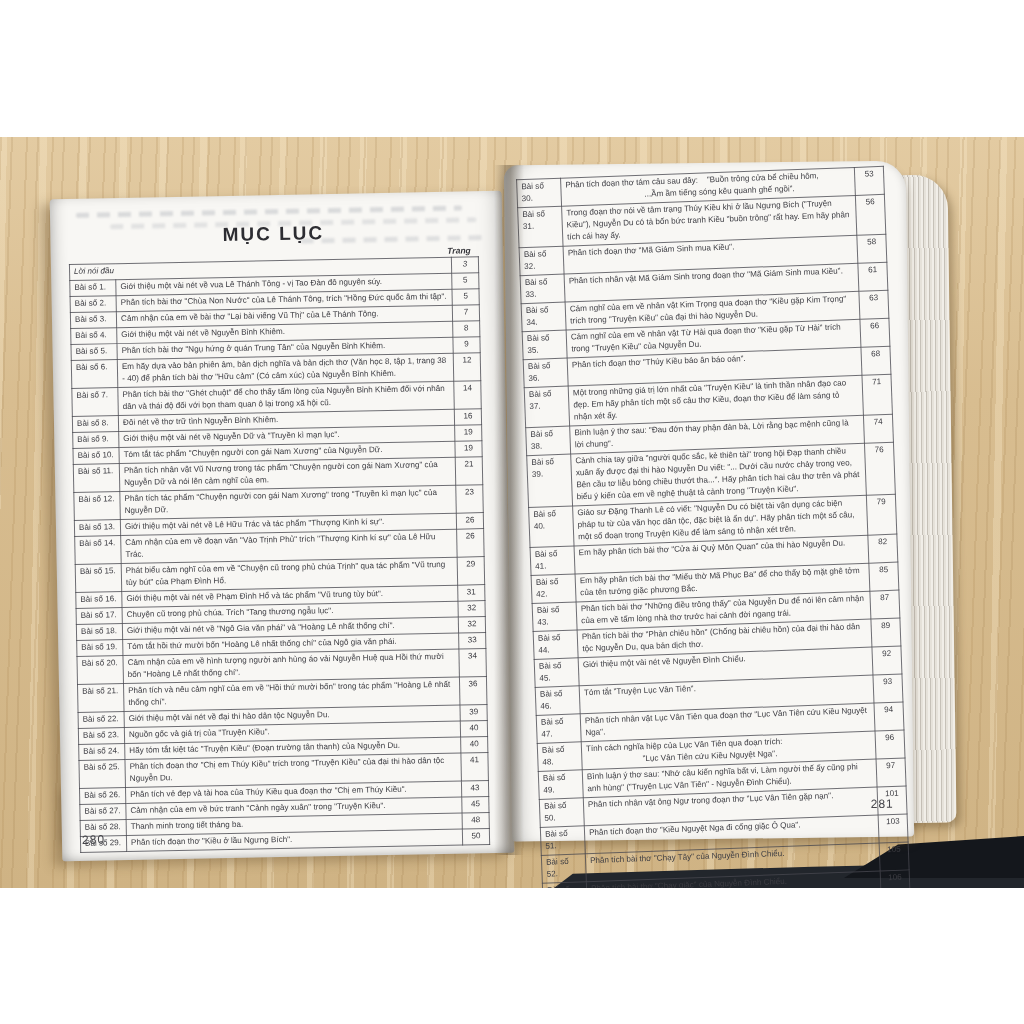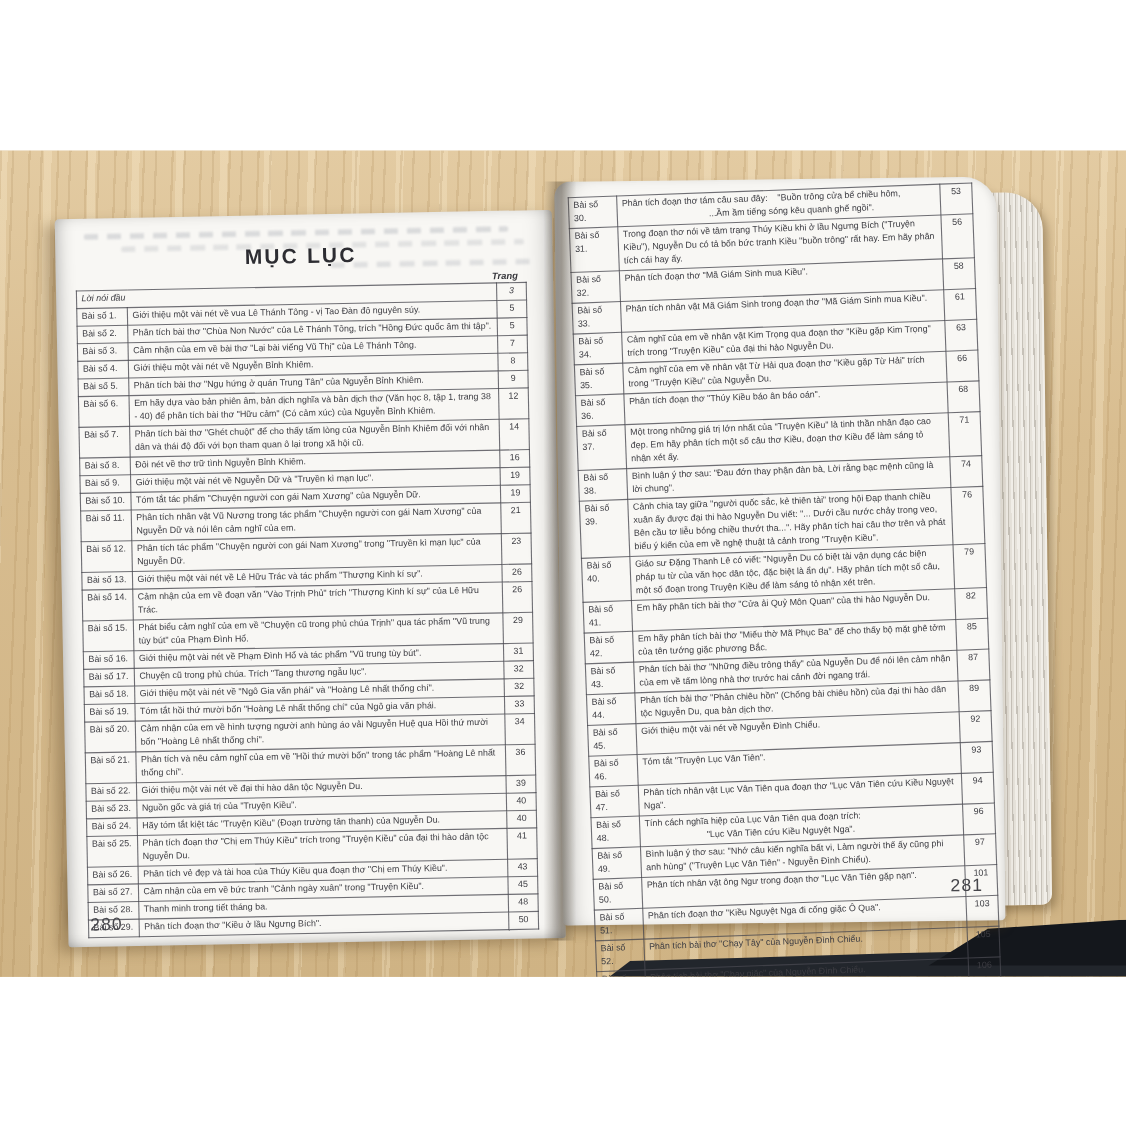--- a/index.html
+++ b/index.html
@@ -36,21 +36,21 @@
   
   .lp-inner{position:absolute;left:18px;right:24px;top:10px;}
   .toc-title{text-align:center;font-size:19px;font-weight:bold;letter-spacing:2px;color:#2d2d32;margin:18px 0 4px;}
   .trang{text-align:right;font-style:italic;font-weight:bold;font-size:8.5px;color:#36363b;padding-right:8px;margin-bottom:1px;}
   table.toc{width:100%;border-collapse:collapse;table-layout:fixed;}
   table.toc td{border:1px solid rgba(72,72,80,.78);font-size:8.1px;line-height:12px;
     padding:1px 4px 2px;color:#3c3c42;vertical-align:top;white-space:pre-wrap;}
   td.lbl{white-space:nowrap;overflow:hidden;}
   td.pg{text-align:center;padding:1px 2px;}
   .intro td{font-style:italic;}
-  .folio{position:absolute;font-size:16px;color:#46464b;letter-spacing:1px;}
+  .folio{position:absolute;font-size:12px;color:#46464b;letter-spacing:1px;}
   .folio-left{left:20px;top:634px;}
   .folio-right{right:20px;top:636px;}
   
   .rp-inner{position:absolute;left:12px;right:22px;top:14px;transform:rotate(-1.4deg);transform-origin:left top;}
 </style>
 </head>
 <body>
 
 <div class="photo">
   <div style="position:absolute;inset:0;"></div>

